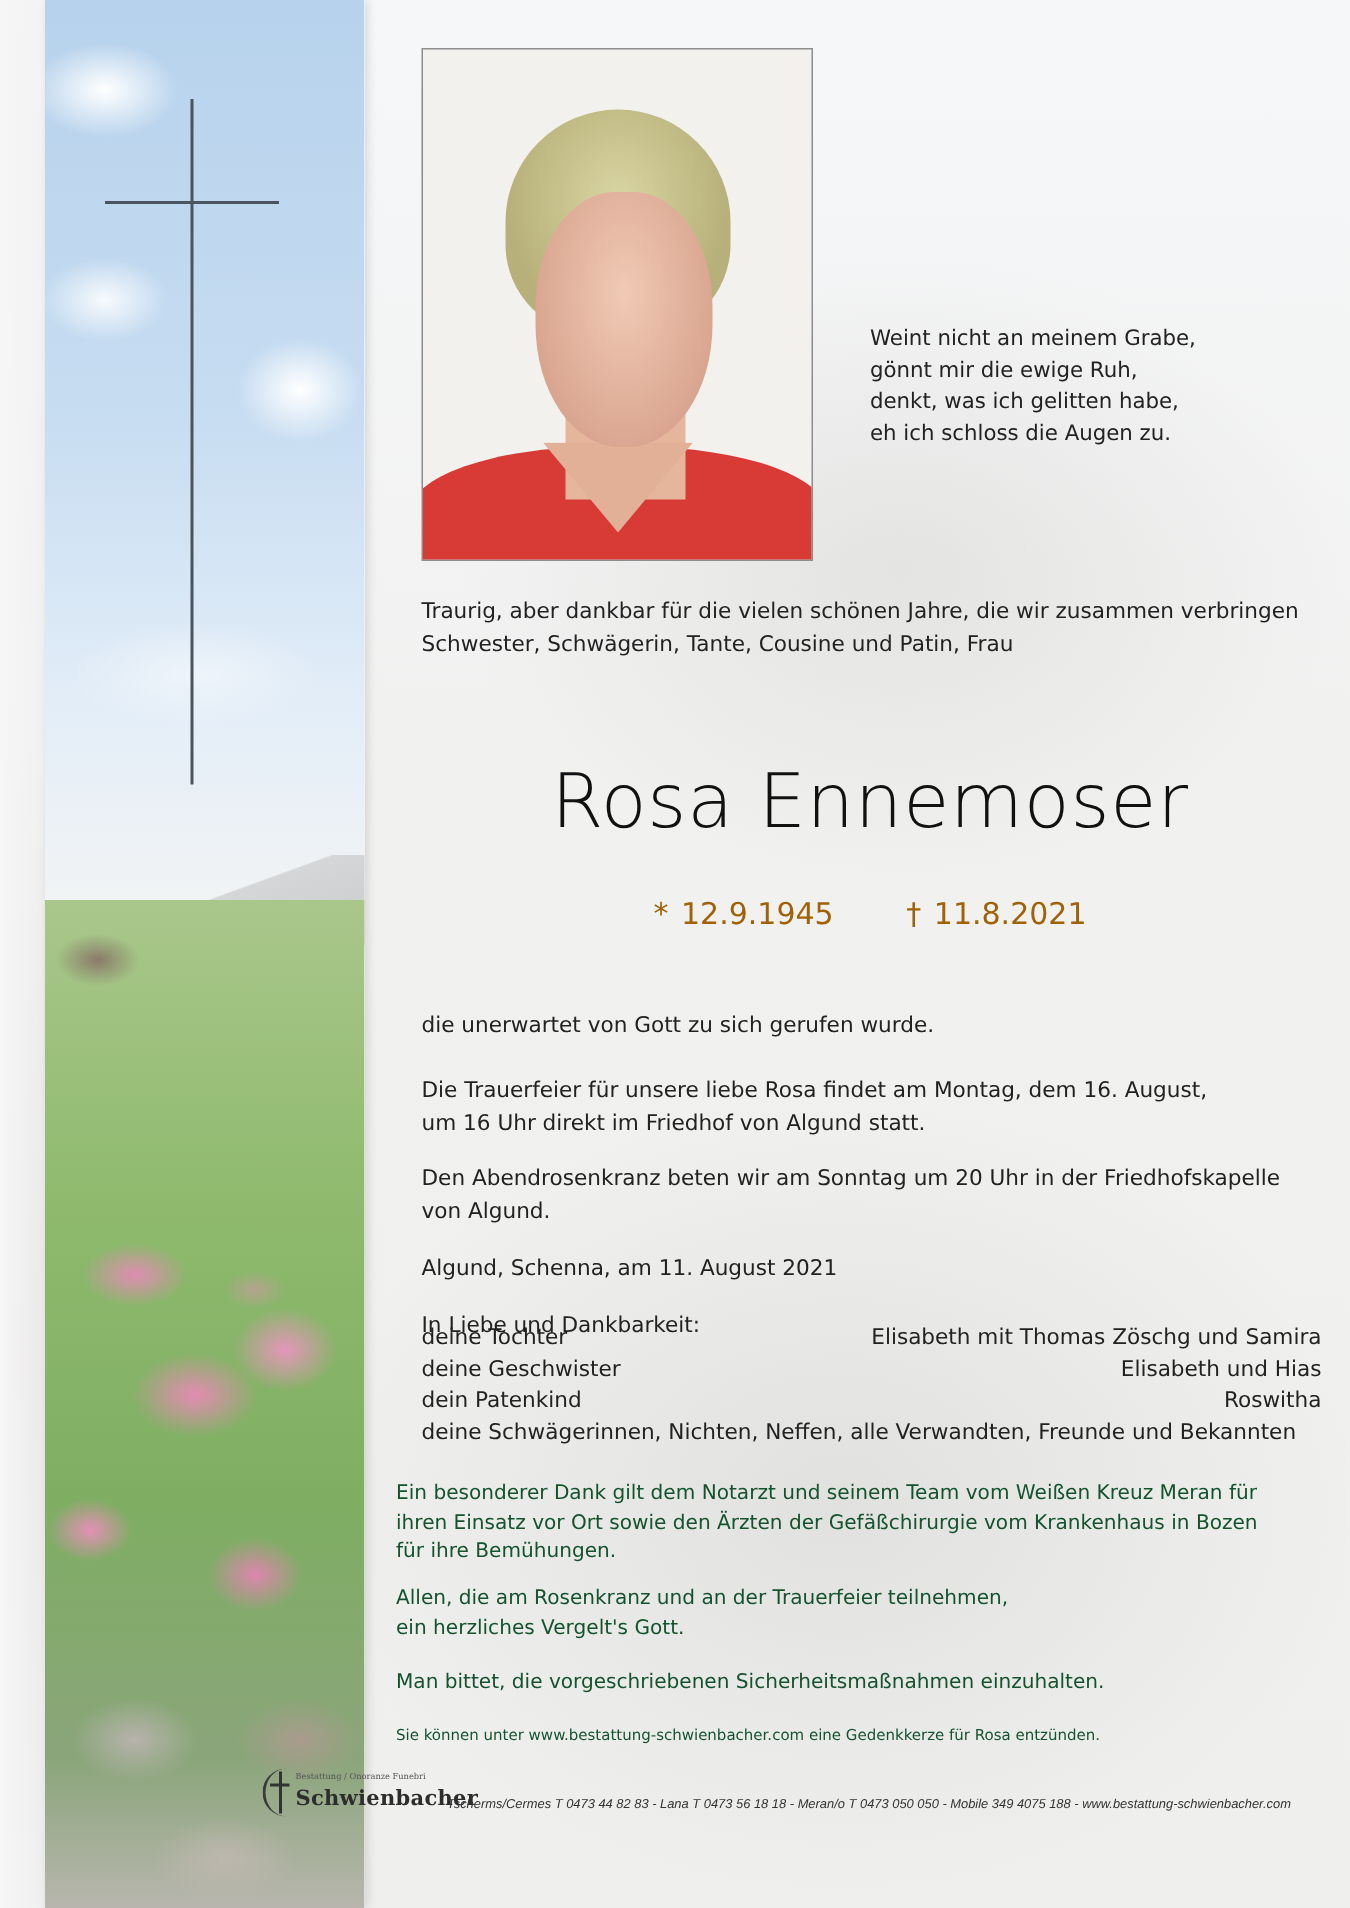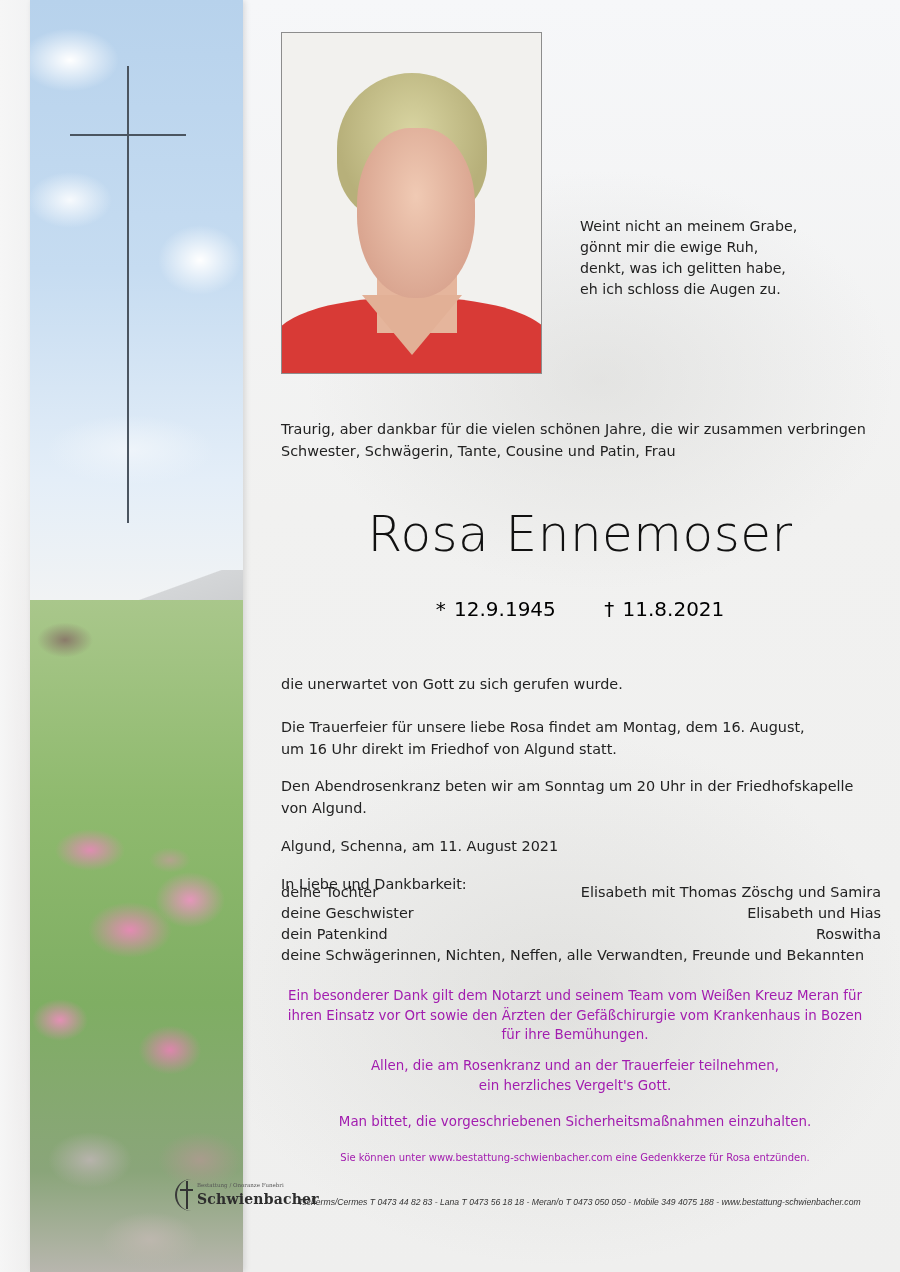--- a/index.html
+++ b/index.html
@@ -35,31 +35,31 @@
 
   .photo{position:absolute;left:281px;top:32px;width:259px;height:340px;border:1px solid #8d8d8d;background:#f2f1ee;overflow:hidden;}
   .ph-hair{position:absolute;left:55px;top:40px;width:150px;height:150px;border-radius:50% 50% 40% 40%;background:radial-gradient(ellipse at 50% 40%,#d9d5a2,#b7b07a 70%);}
   .ph-face{position:absolute;left:75px;top:95px;width:118px;height:170px;border-radius:45% 45% 48% 48%;background:radial-gradient(ellipse at 50% 40%,#f0cab4,#d9a48f 75%);}
   .ph-neck{position:absolute;left:95px;top:240px;width:80px;height:60px;background:#e5b59c;}
   .ph-shirt{position:absolute;left:-10px;top:265px;width:280px;height:100px;border-radius:45% 45% 0 0;background:#d83a36;}
   .ph-vneck{position:absolute;left:80px;top:262px;width:100px;height:60px;background:#e2b096;clip-path:polygon(0 0,100% 0,50% 100%);}
 
   .poem{position:absolute;left:580px;top:216px;width:280px;font-size:14.2px;line-height:21px;color:#222;}
   .poem div{white-space:nowrap;}
-  .intro{position:absolute;left:281px;top:419px;width:600px;font-size:14.4px;line-height:21.5px;color:#222;}
+  .intro{position:absolute;left:281px;top:398px;width:600px;font-size:14.4px;line-height:21.5px;color:#222;}
   .intro div{white-space:nowrap;}
   .name{position:absolute;left:300px;top:505px;width:560px;text-align:center;font-size:50px;font-weight:300;letter-spacing:0.5px;color:#111;font-family:"DejaVu Sans","Liberation Sans",sans-serif;}
-  .dates{position:absolute;left:300px;top:597px;width:560px;text-align:center;font-size:20px;color:#000000;word-spacing:2px;}
+  .dates{position:absolute;left:300px;top:597px;width:560px;text-align:center;font-size:20px;color:#a16207;word-spacing:2px;}
   .dates span{display:inline-block;margin:0 20px;}
   .body{position:absolute;left:281px;width:600px;font-size:14.4px;line-height:21.5px;color:#222;margin-top:23px;}
   .body div{white-space:nowrap;}
   .fam{position:absolute;left:281px;top:882px;width:600px;font-size:14.4px;line-height:21px;color:#222;}
   .fam .row{display:flex;white-space:nowrap;justify-content:space-between;}
   .fam .rel{width:161px;}
-  .center{position:absolute;left:275px;width:600px;text-align:center;font-size:13.4px;line-height:19.5px;color:#a21caf;}
+  .center{position:absolute;left:264px;width:600px;text-align:left;font-size:13.4px;line-height:19.5px;color:#14532d;}
   .center div{white-space:nowrap;}
   .footer{position:absolute;left:175px;top:1179px;width:700px;height:36px;text-align:center;}
   .logo-cross{position:absolute;left:0;top:0;width:22px;height:32px;border-left:2px solid #3a3a3a;border-radius:18px 0 0 18px;}
   .logo-cross:before{content:"";position:absolute;left:9px;top:2px;width:1.5px;height:28px;background:#333;}
   .logo-cross:after{content:"";position:absolute;left:3px;top:10px;width:13px;height:1.5px;background:#333;}
   .logo-sub{position:absolute;left:22px;top:3px;font-size:5.5px;color:#555;font-family:"DejaVu Serif","Liberation Serif",serif;white-space:nowrap;}
   .logo-name{position:absolute;left:22px;top:12px;font-size:14px;font-weight:bold;color:#2d2d2d;font-family:"DejaVu Serif","Liberation Serif",serif;white-space:nowrap;letter-spacing:0.2px;}
   .contact{position:absolute;left:123px;top:18px;font-size:8.6px;color:#333;font-family:"Liberation Sans",sans-serif;white-space:nowrap;font-style:italic;}
 </style>
 </head>

